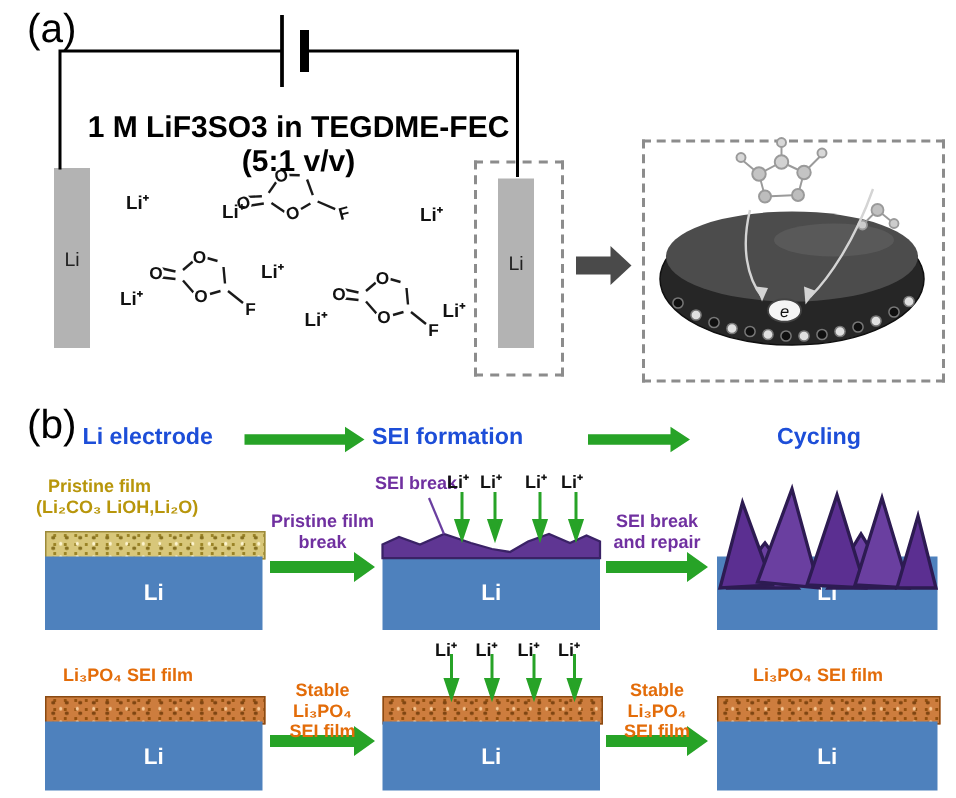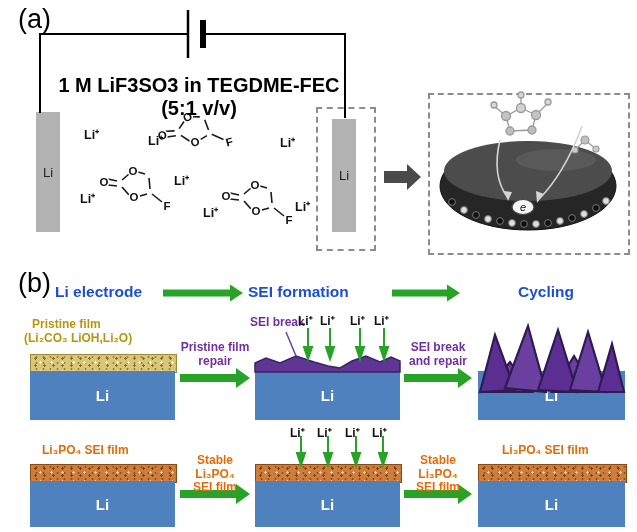--- a/index.html
+++ b/index.html
@@ -182,21 +182,21 @@
   <div class="panel-label" style="left:18px;top:268px;">(b)</div>
 
   <div class="step-label" style="left:55px;top:283px;">Li electrode</div>
   <div class="step-label" style="left:248px;top:283px;text-align:center;">SEI formation</div>
   <div class="step-label" style="left:518px;top:283px;">Cycling</div>
 
   <div class="lbl olive" style="left:32px;top:318px;">Pristine film</div>
   <div class="lbl olive" style="left:24px;top:332px;">(Li₂CO₃ LiOH,Li₂O)</div>
   <div class="lbl purple center" style="left:176px;top:341px;width:78px;">
     <div>Pristine film</div>
-    <div>repair</div>
+    <div>break</div>
   </div>
   <div class="lbl purple" style="left:250px;top:316px;">SEI break</div>
   <div class="lbl purple center" style="left:400px;top:341px;width:76px;">
     <div>SEI break</div>
     <div>and repair</div>
   </div>
 
   <span class="li-ion" style="left:298px;top:312px;font-size:12px;">Li⁺</span>
   <span class="li-ion" style="left:320px;top:312px;font-size:12px;">Li⁺</span>
   <span class="li-ion" style="left:350px;top:312px;font-size:12px;">Li⁺</span>

